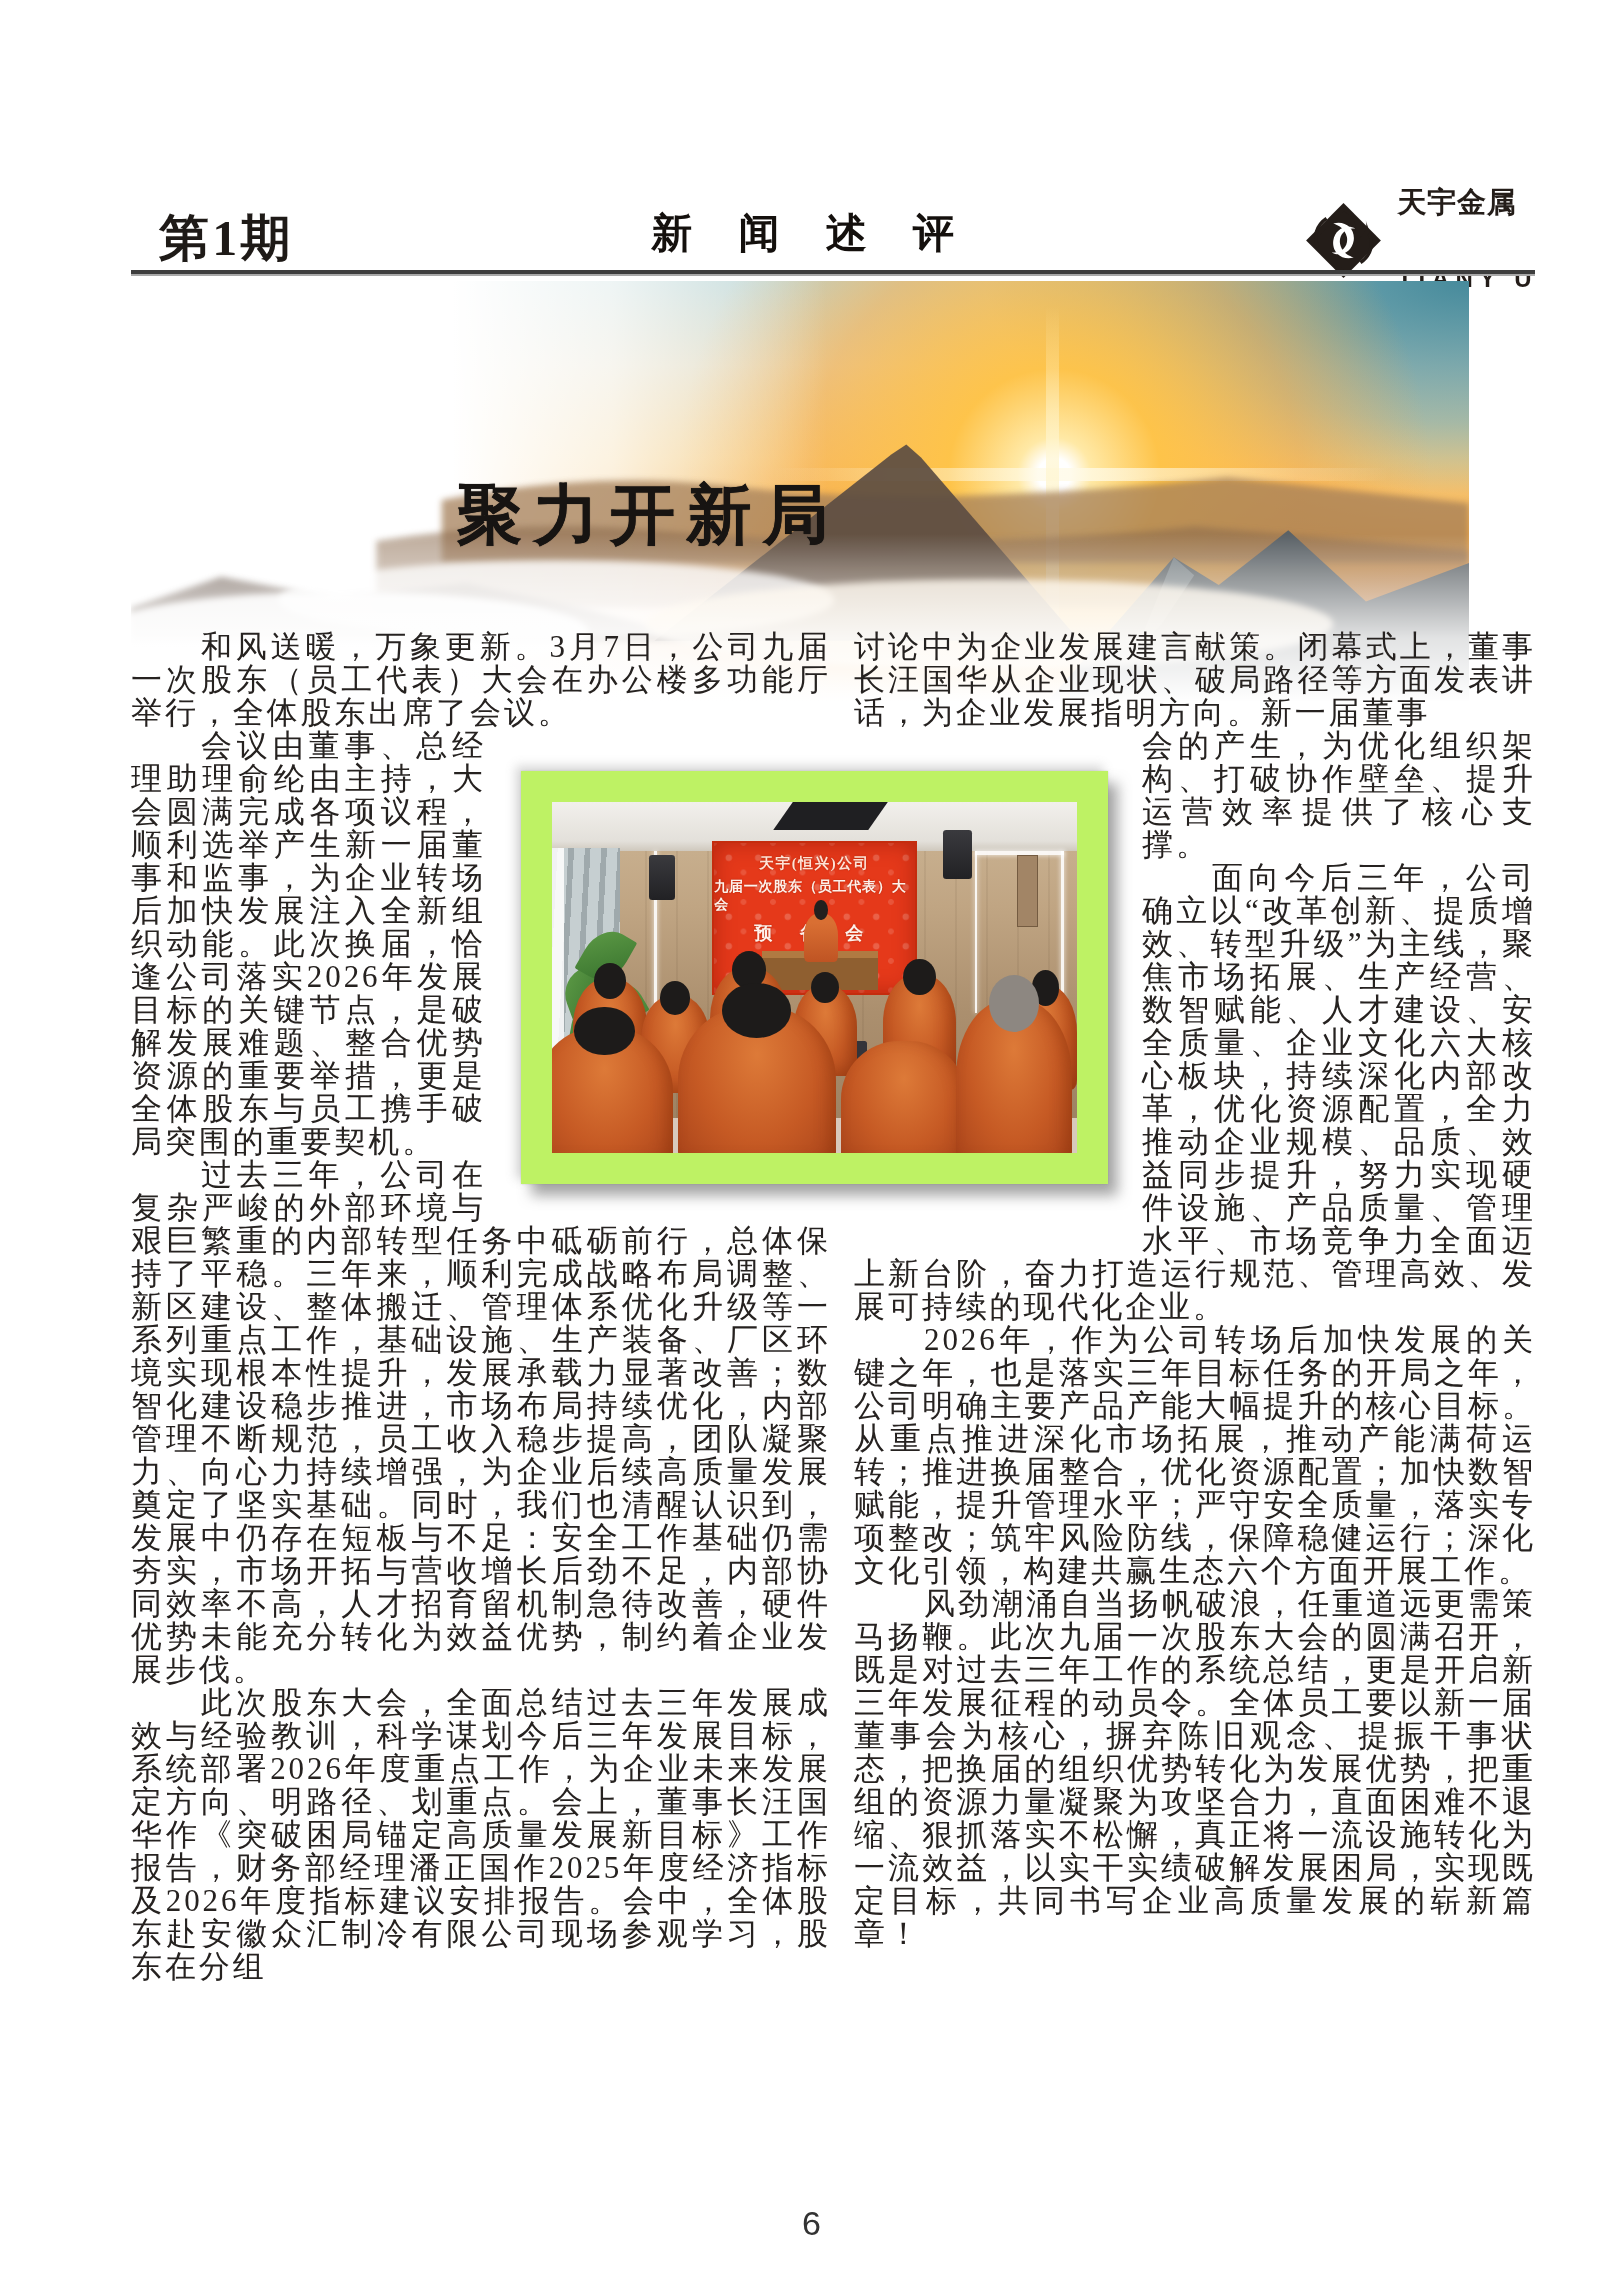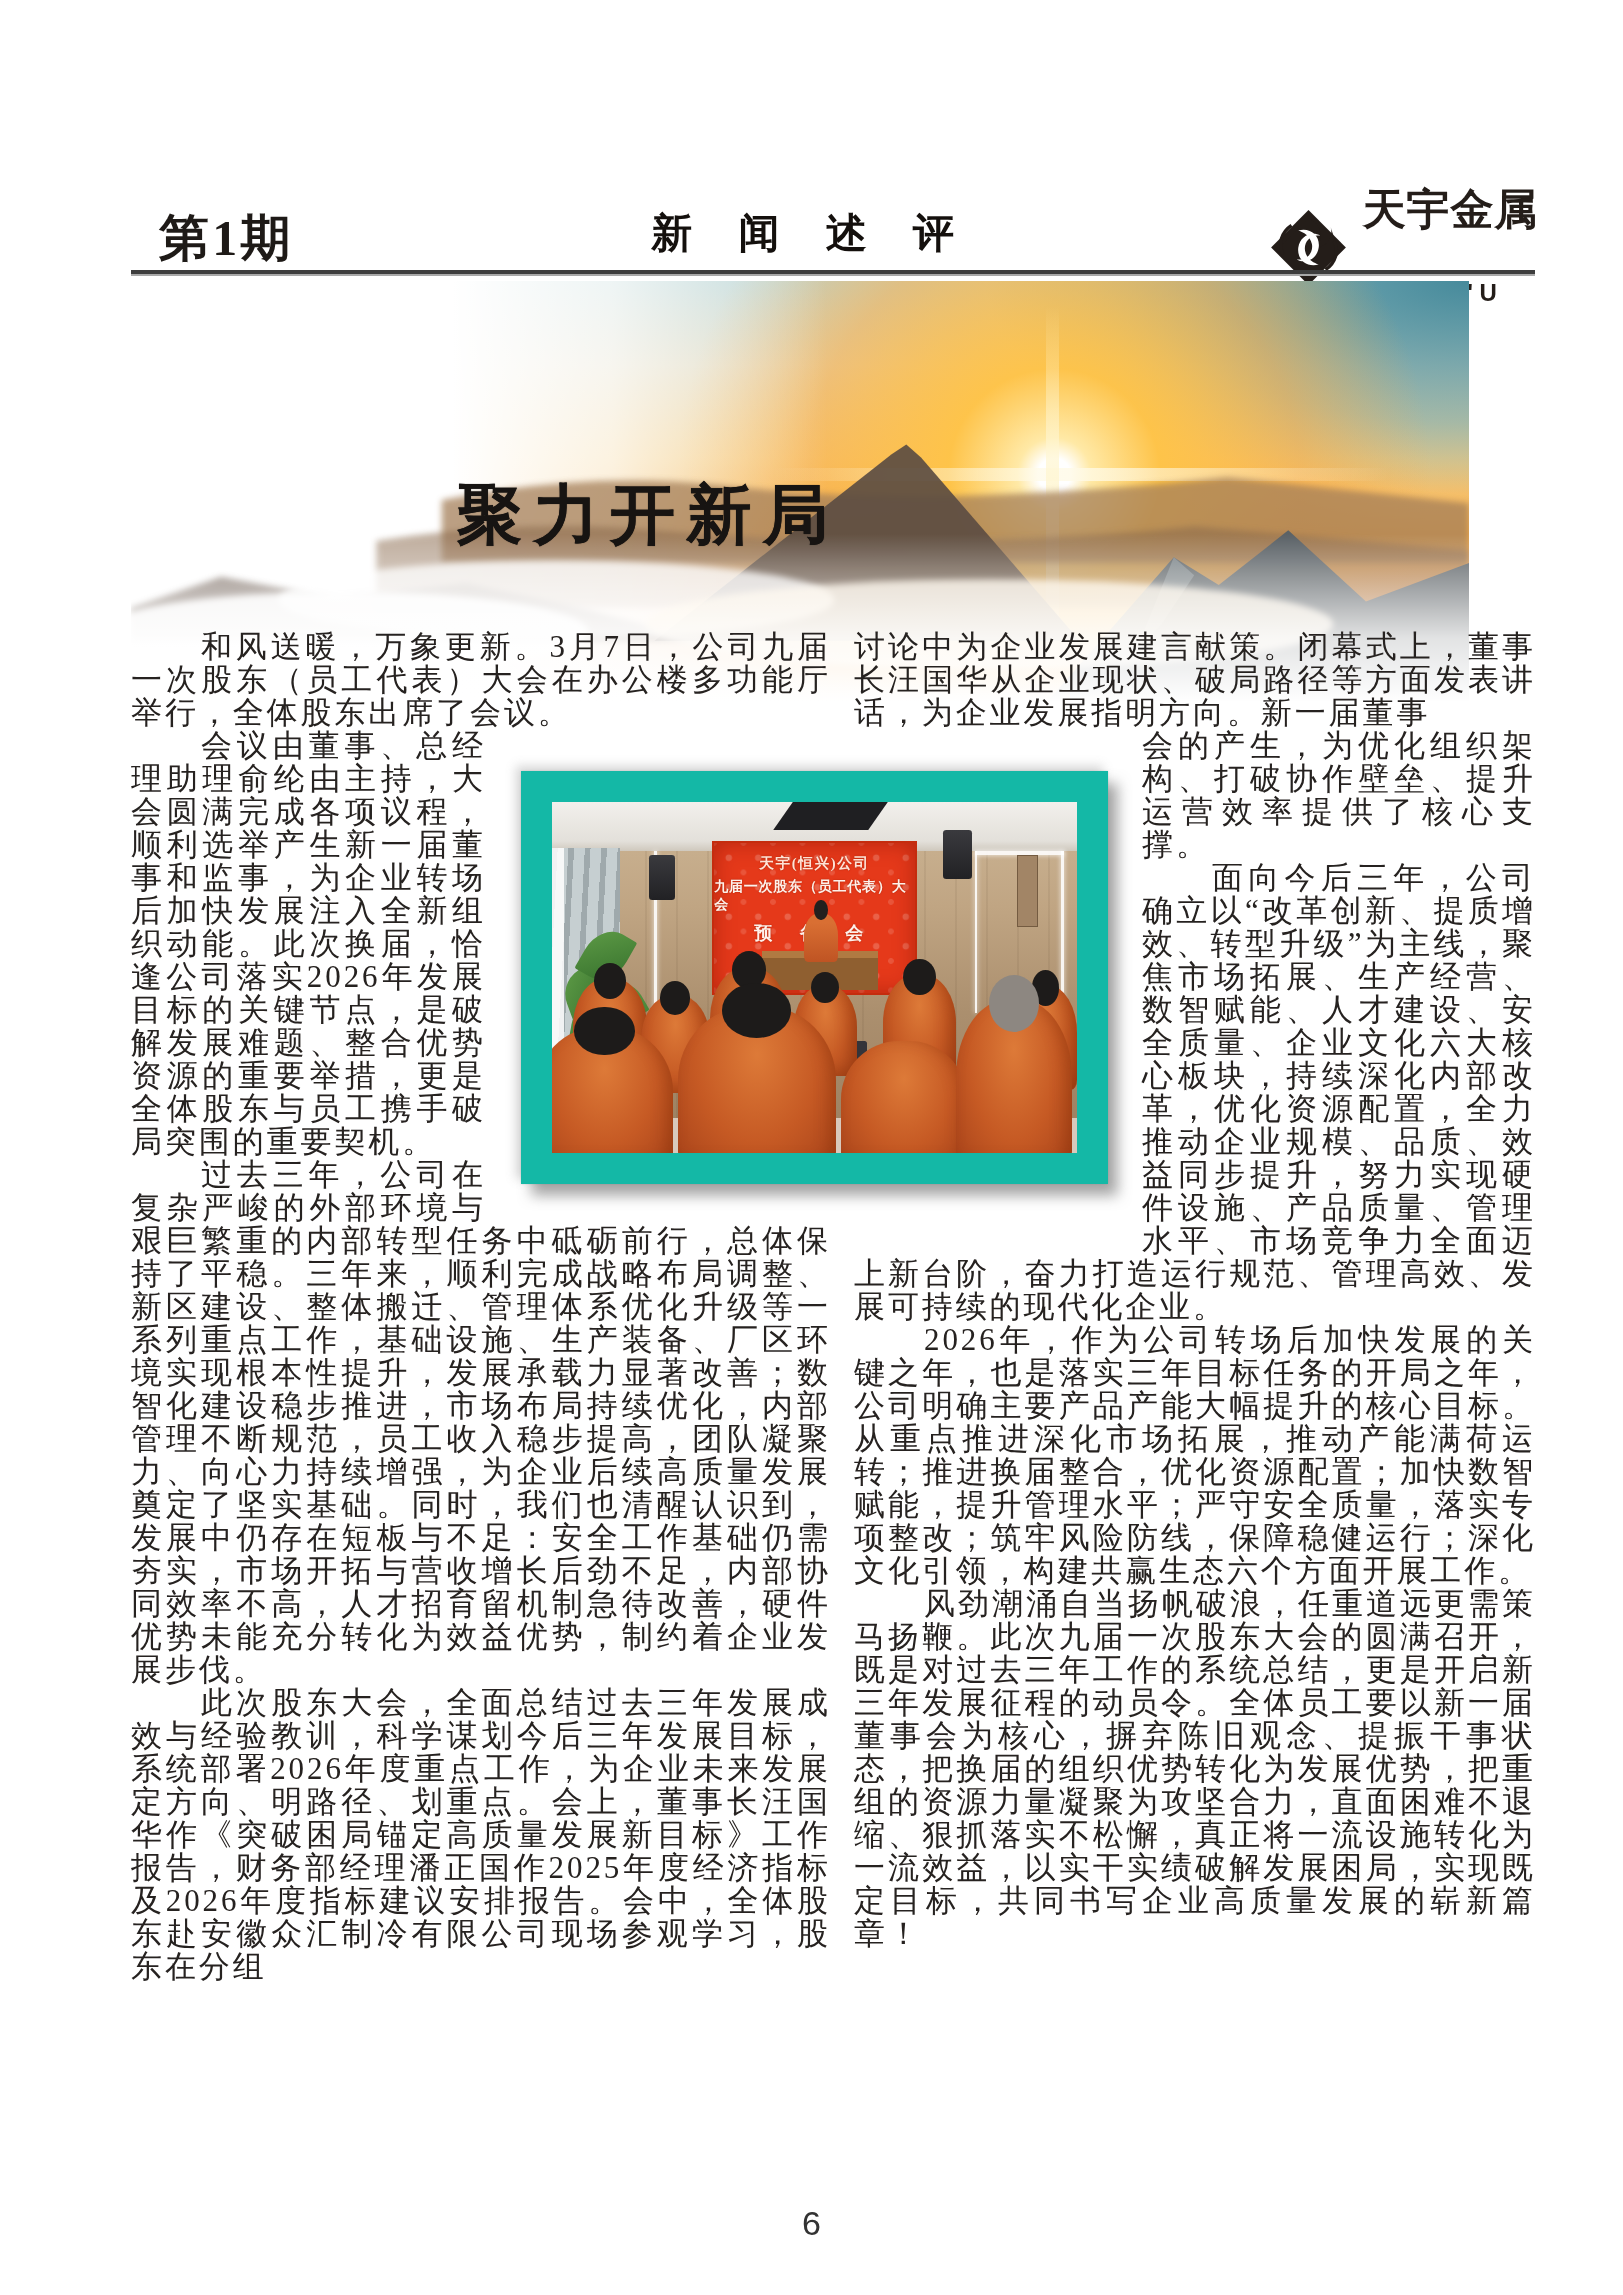--- a/index.html
+++ b/index.html
@@ -6,22 +6,22 @@
   body{width:1623px;height:2295px;position:relative;overflow:hidden;
        font-family:"Liberation Serif", serif;color:#222;}
   .abs{position:absolute;}
 
   
   .issue{left:159px;top:205px;font-size:50px;font-weight:bold;color:#1e1a17;letter-spacing:3.3px;}
   .section-title{left:0;width:1623px;top:206px;text-align:center;font-size:41px;font-weight:bold;
                  color:#14100d;letter-spacing:18px;}
   .brand{right:85px;top:188px;display:flex;align-items:center;gap:11.5px;}
   .brand svg{width:85px;height:85px;display:block;}
-  .brand-cn{font-size:43px;font-weight:900;color:#241d19;letter-spacing:0.8px;line-height:1.0;
-            font-family:"Liberation Sans",sans-serif;text-align:center;}
+  .brand-cn{font-size:29px;font-weight:900;color:#241d19;letter-spacing:0.8px;line-height:1.0;
+            font-family:"Liberation Sans",sans-serif;}
   .brand-en{font-size:24px;font-weight:bold;color:#241d19;letter-spacing:6.5px;line-height:1.2;
             font-family:"Liberation Sans",sans-serif;margin-top:48px;}
   .rule{left:131px;top:270px;width:1404px;height:4.1px;background:#3d3d3d;border-bottom:2.5px solid #a8a8a8;}
 
   
   .banner{left:131px;top:281px;width:1338px;height:421px;
     background:
       linear-gradient(90deg,#ffffff 0%,#ffffff 24%,rgba(255,255,255,.75) 36%,rgba(255,255,255,0) 52%),
       radial-gradient(circle at 69% 46%, #ffffff 0 16.4px, #ffe9a6 37px, rgba(255,195,70,.95) 106px,
                       rgba(251,172,64,.55) 245px, rgba(251,172,64,0) 376px),
@@ -47,21 +47,21 @@
   .col p{margin:0;text-indent:70px;}
   .col p.cont{text-indent:0;}
   .col-left{left:131px;width:700px;}
   .col-right{left:854px;width:682px;}
   .cut-r{float:right;width:345px;height:467px;}
   .cut-l{float:left;width:288px;height:501px;}
   .byline{text-indent:0 !important;text-align:right;font-family:"Liberation Sans",sans-serif;
           font-size:29.5px;letter-spacing:2.5px;color:#1f1f1f;margin-top:1.6px !important;}
 
   
-  .photo-frame{left:521px;top:771px;width:587px;height:413px;background:#14b8a6;z-index:6;
+  .photo-frame{left:521px;top:771px;width:587px;height:413px;background:#bef264;z-index:6;
     box-shadow:9.8px 11.5px 13px rgba(90,90,90,.55), -4.9px -4.9px 9.8px rgba(120,120,120,.30), 0 0 1.6px rgba(0,0,0,.15);}
   .photo{position:absolute;left:31px;top:31px;width:525px;height:351px;overflow:hidden;
     background:
       repeating-linear-gradient(90deg,rgba(60,40,20,.07) 0 1.6px,rgba(0,0,0,0) 1.6px 31px),
       linear-gradient(180deg,#cdb696 0%,#c0a583 30%,#ab8f6e 60%,#9a7f61 100%);}
   .ceiling{left:0;top:0;width:100%;height:14%;
     background:linear-gradient(180deg,#f2f0ec 0%,#e3e0da 80%,#cfc8bd 100%);}
   .vent{left:44%;top:0;width:18%;height:8%;background:#1f1f22;transform:skewX(-35deg);}
   .lightline{background:rgba(255,255,255,.9);box-shadow:0 0 4.9px rgba(255,255,255,.9);}
   .window{left:0;top:13%;width:13%;height:63%;

